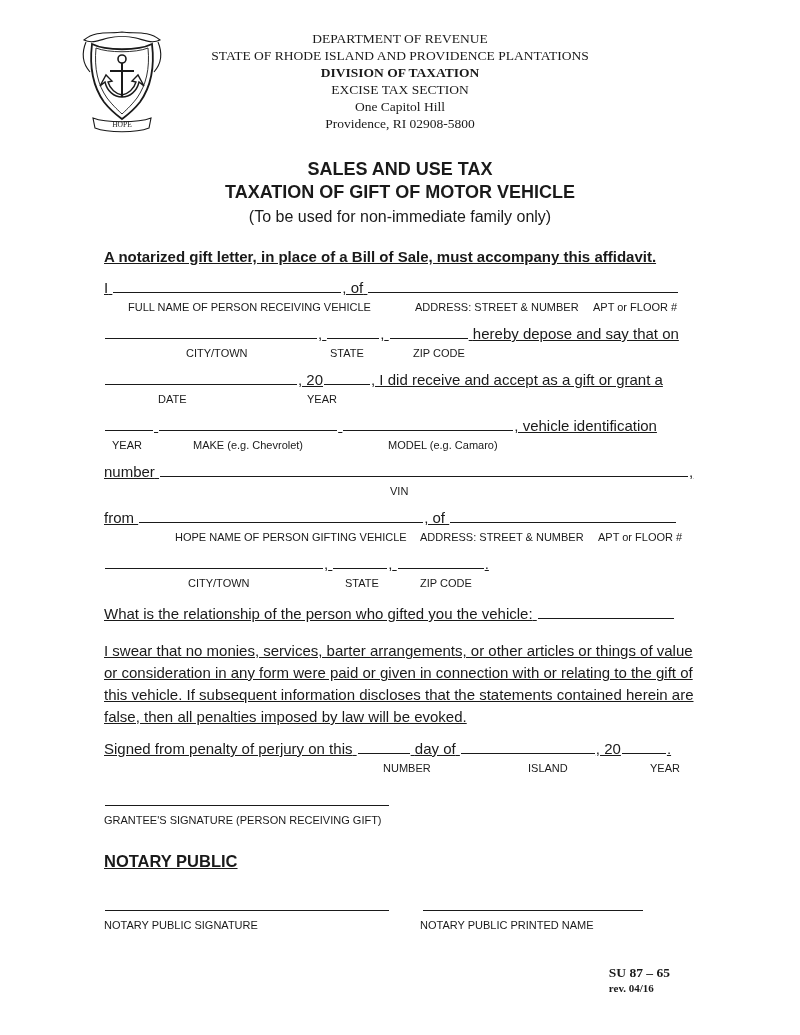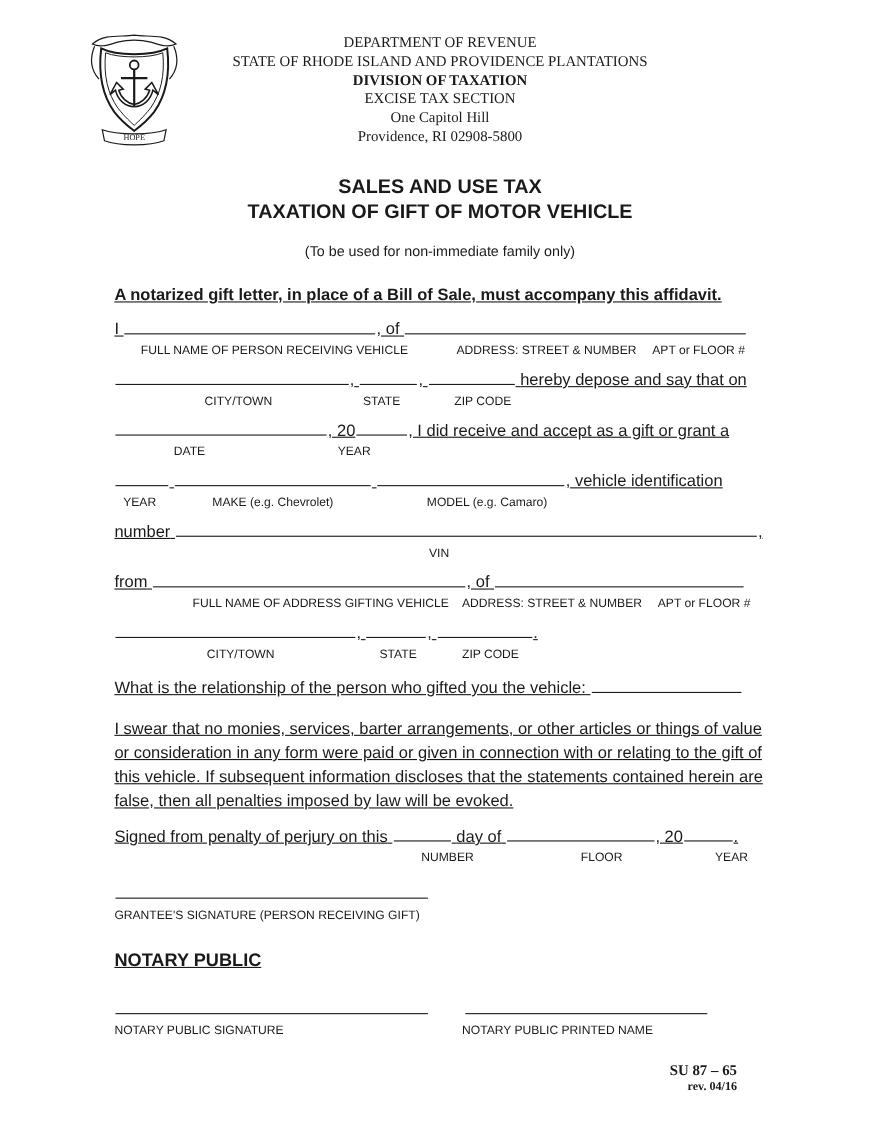--- a/index.html
+++ b/index.html
@@ -11,37 +11,37 @@
   }
   
   .doc-header {
     position:relative; padding-top:30px; text-align:center;
     font-family:"Liberation Serif", serif; font-size:13.5px; line-height:17px;
   }
   .seal { position:absolute; left:76px; top:24px; width:92px; height:110px; }
   .agency-line.b { font-weight:bold; }
   
   .title-block { text-align:center; margin-top:26px; font-weight:bold; font-size:18px; line-height:23px; }
-  .subtitle { font-weight:normal; font-size:13px; line-height:21px; margin-top:14px; }
+  .subtitle { font-weight:normal; font-size:16px; line-height:21px; margin-top:2px; }
   
   .content { padding:0 96px 0 104px; font-size:15px;text-decoration:underline; }
   .notice { font-weight:bold; margin-top:20px; line-height:20px; }
   .fline { margin-top:10px; }
   .row { white-space:nowrap; line-height:21px; }
   .blank { display:inline-block; height:12px; border-bottom:1.4px solid #1a1a1a; margin:0 1px; }
   .labels { position:relative; height:12px; margin-top:3px; }
   .lab { position:absolute; top:0; font-size:11px; line-height:12px; white-space:nowrap; color:#1a1a1a; }
   .para { margin-top:16px; line-height:22px; }
   .sig-block { margin-top:16px; }
   .heading { margin-top:26px; font-weight:bold; font-size:16.5px; }
   .nrow { white-space:nowrap; line-height:21px; margin-top:24px; }
   .spacer { display:inline-block; width:32px; }
   
   .doc-footer {
-    position:absolute; right:130px; bottom:40px; text-align:right;
+    position:absolute; right:130px; bottom:40px; text-align:left;
     font-family:"Liberation Serif", serif; font-weight:bold;
   }
   .form-number { font-size:13.5px; line-height:16px; }
   .revision { font-size:11px; line-height:14px; }
 </style>
 </head>
 <body>
 
 <div class="page">
 
@@ -144,21 +144,21 @@
       </div>
     </div>
 
     <div class="fline">
       <div class="row">
         <span>from</span>
         <span class="blank" style="width:284px"></span><span>, of</span>
         <span class="blank" style="width:226px"></span>
       </div>
       <div class="labels">
-        <span class="lab" style="left:71px">FULL NAME OF ADDRESS GIFTING VEHICLE</span>
+        <span class="lab" style="left:71px">HOPE NAME OF PERSON GIFTING VEHICLE</span>
         <span class="lab" style="left:316px">ADDRESS: STREET &amp; NUMBER</span>
         <span class="lab" style="left:494px">APT or FLOOR #</span>
       </div>
     </div>
 
     <div class="fline">
       <div class="row">
         <span class="blank" style="width:218px"></span><span>,</span>
         <span class="blank" style="width:54px"></span><span>,</span>
         <span class="blank" style="width:86px"></span><span>.</span>
@@ -181,21 +181,21 @@
 
     <div class="fline">
       <div class="row">
         <span>Signed from penalty of perjury on this</span>
         <span class="blank" style="width:52px"></span>
         <span>day of</span>
         <span class="blank" style="width:134px"></span><span>, 20</span><span class="blank" style="width:44px"></span><span>.</span>
       </div>
       <div class="labels">
         <span class="lab" style="left:279px">NUMBER</span>
-        <span class="lab" style="left:424px">FLOOR</span>
+        <span class="lab" style="left:424px">ISLAND</span>
         <span class="lab" style="left:546px">YEAR</span>
       </div>
     </div>
 
     <div class="fline sig-block">
       <div class="row">
         <span class="blank" style="width:284px"></span>
       </div>
       <div class="labels">
         <span class="lab" style="left:0">GRANTEE'S SIGNATURE (PERSON RECEIVING GIFT)</span>

